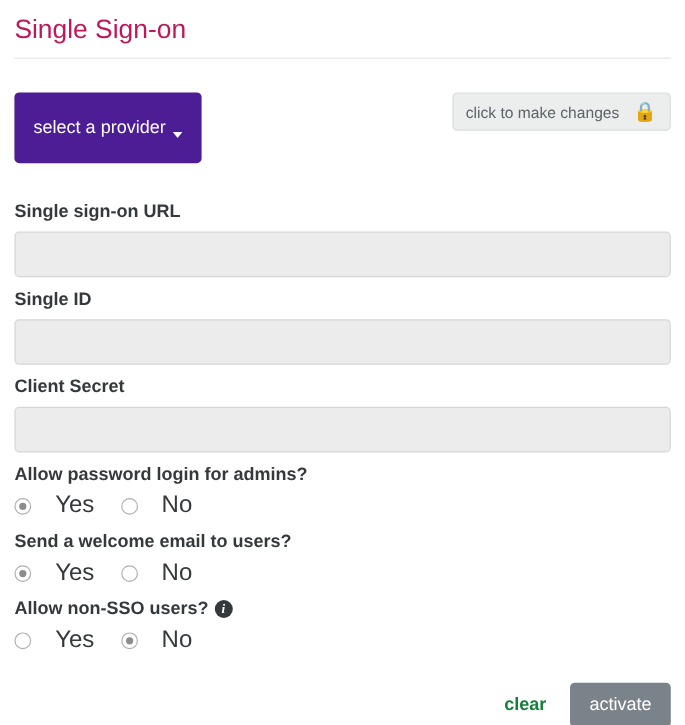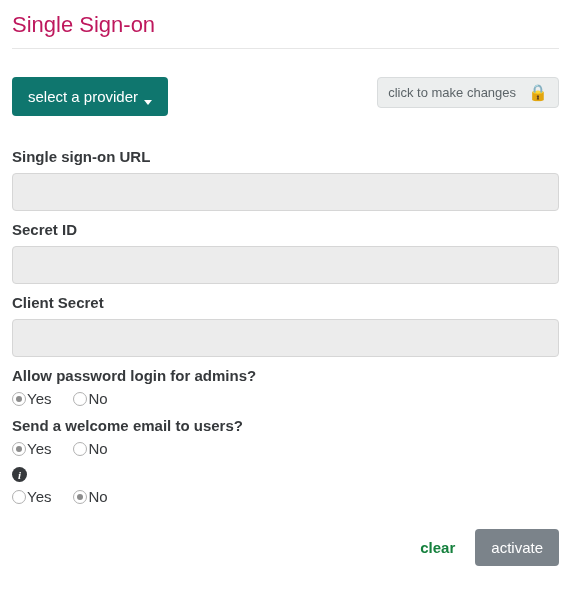--- a/index.html
+++ b/index.html
@@ -22,25 +22,25 @@
       border-bottom: 1px solid #e6e6e6;
       margin-bottom: 28px;
     }
     .top-row {
       display: flex;
       justify-content: space-between;
       align-items: flex-start;
       margin-bottom: 32px;
     }
     .provider-btn {
-      background: #0f766e;
+      background: #4c1d95;
       color: #fff;
       border: none;
       border-radius: 4px;
-      padding: 11px 16px;
+      padding: 21px 16px;
       font-size: 15px;
       cursor: pointer;
       display: inline-flex;
       align-items: flex-end;
       gap: 6px;
     }
     .caret-down {
       width: 0;
       height: 0;
       border-left: 4px solid transparent;
@@ -107,22 +107,22 @@
     }
     .radio-row {
       display: flex;
       gap: 22px;
       margin-bottom: 10px;
       align-items: center;
     }
     .radio-item {
       display: flex;
       align-items: center;
-      gap: 1px;
-      font-size: 15px;
+      gap: 20px;
+      font-size: 20px;
       color: #36393c;
     }
     .radio {
       width: 14px;
       height: 14px;
       border: 1px solid #b0b0b0;
       border-radius: 50%;
       display: inline-flex;
       align-items: center;
       justify-content: center;
@@ -177,21 +177,21 @@
     <span class="lock-icon">🔒</span>
   </div>
 </div>
 
 <div class="form-group">
   <label class="form-label">Single sign-on URL</label>
   <input class="form-input" type="text" value="" style="">
 </div>
 
 <div class="form-group">
-  <label class="form-label">Secret ID</label>
+  <label class="form-label">Single ID</label>
   <input class="form-input" type="text" value="" style="">
 </div>
 
 <div class="form-group">
   <label class="form-label">Client Secret</label>
   <input class="form-input" type="text" value="" style="">
 </div>
 
 <div>
   <div class="radio-group-label">Allow password login for admins?</div>
@@ -216,20 +216,21 @@
     </label>
     <label class="radio-item">
       <span class="radio"></span>
       <span>No</span>
     </label>
   </div>
 </div>
 
 <div>
   <div class="radio-group-label">
+    <span>Allow non-SSO users?</span>
     <span class="info-icon">i</span>
   </div>
   <div class="radio-row">
     <label class="radio-item">
       <span class="radio"></span>
       <span>Yes</span>
     </label>
     <label class="radio-item">
       <span class="radio selected"></span>
       <span>No</span>

